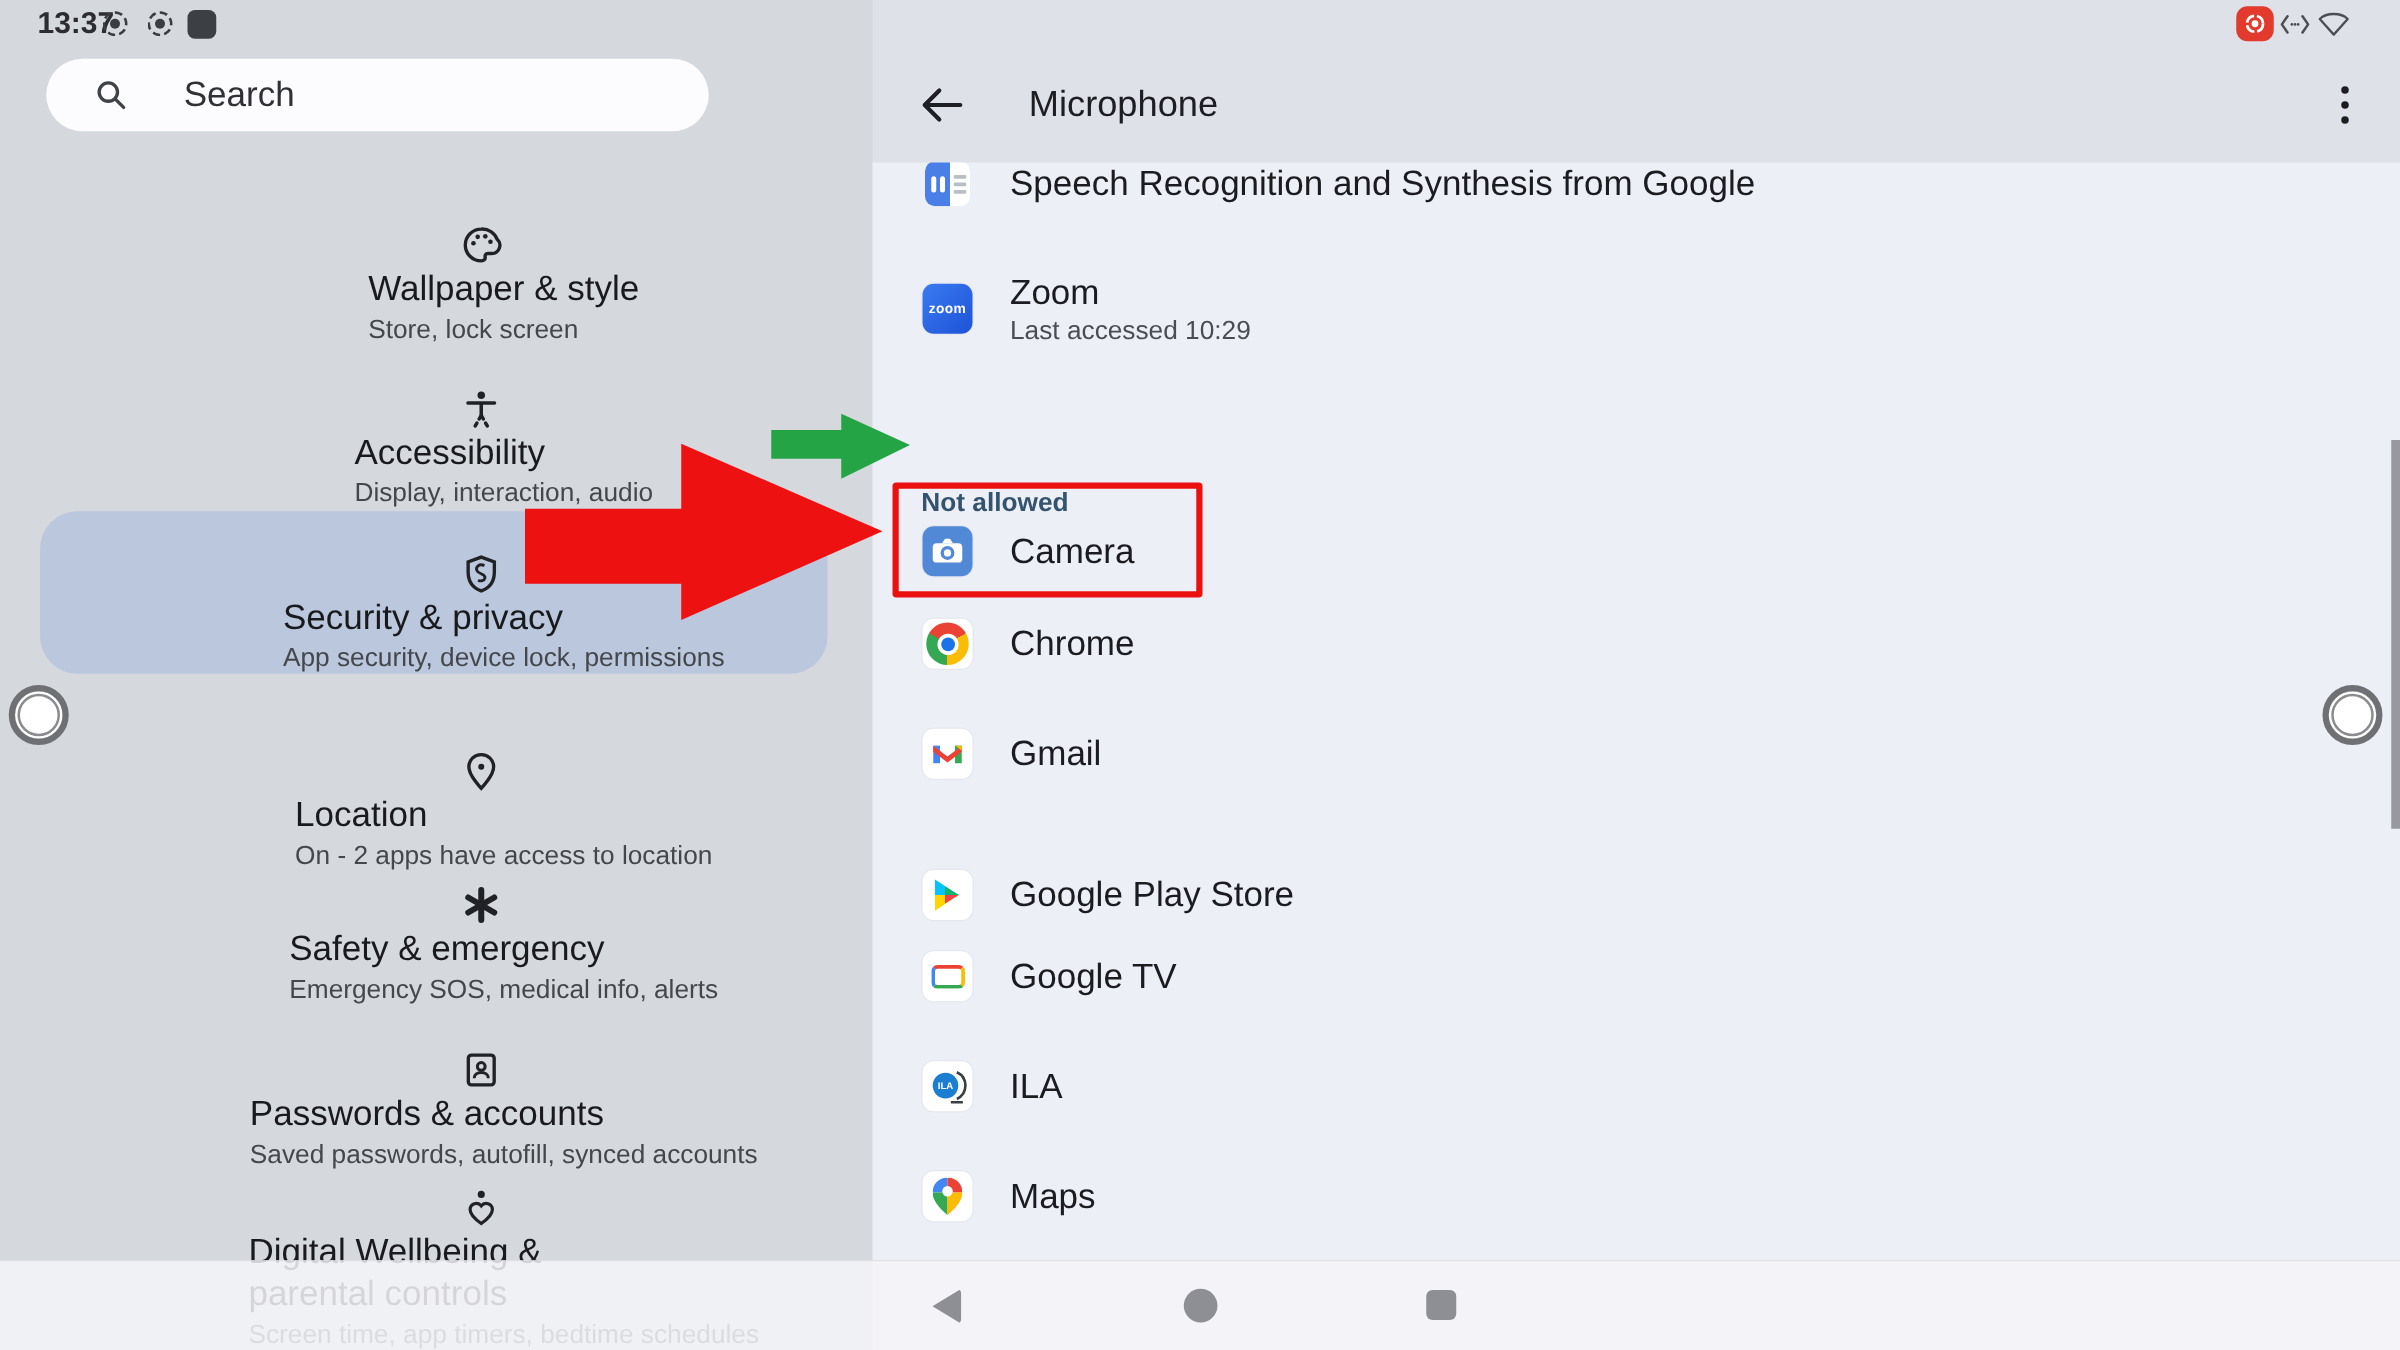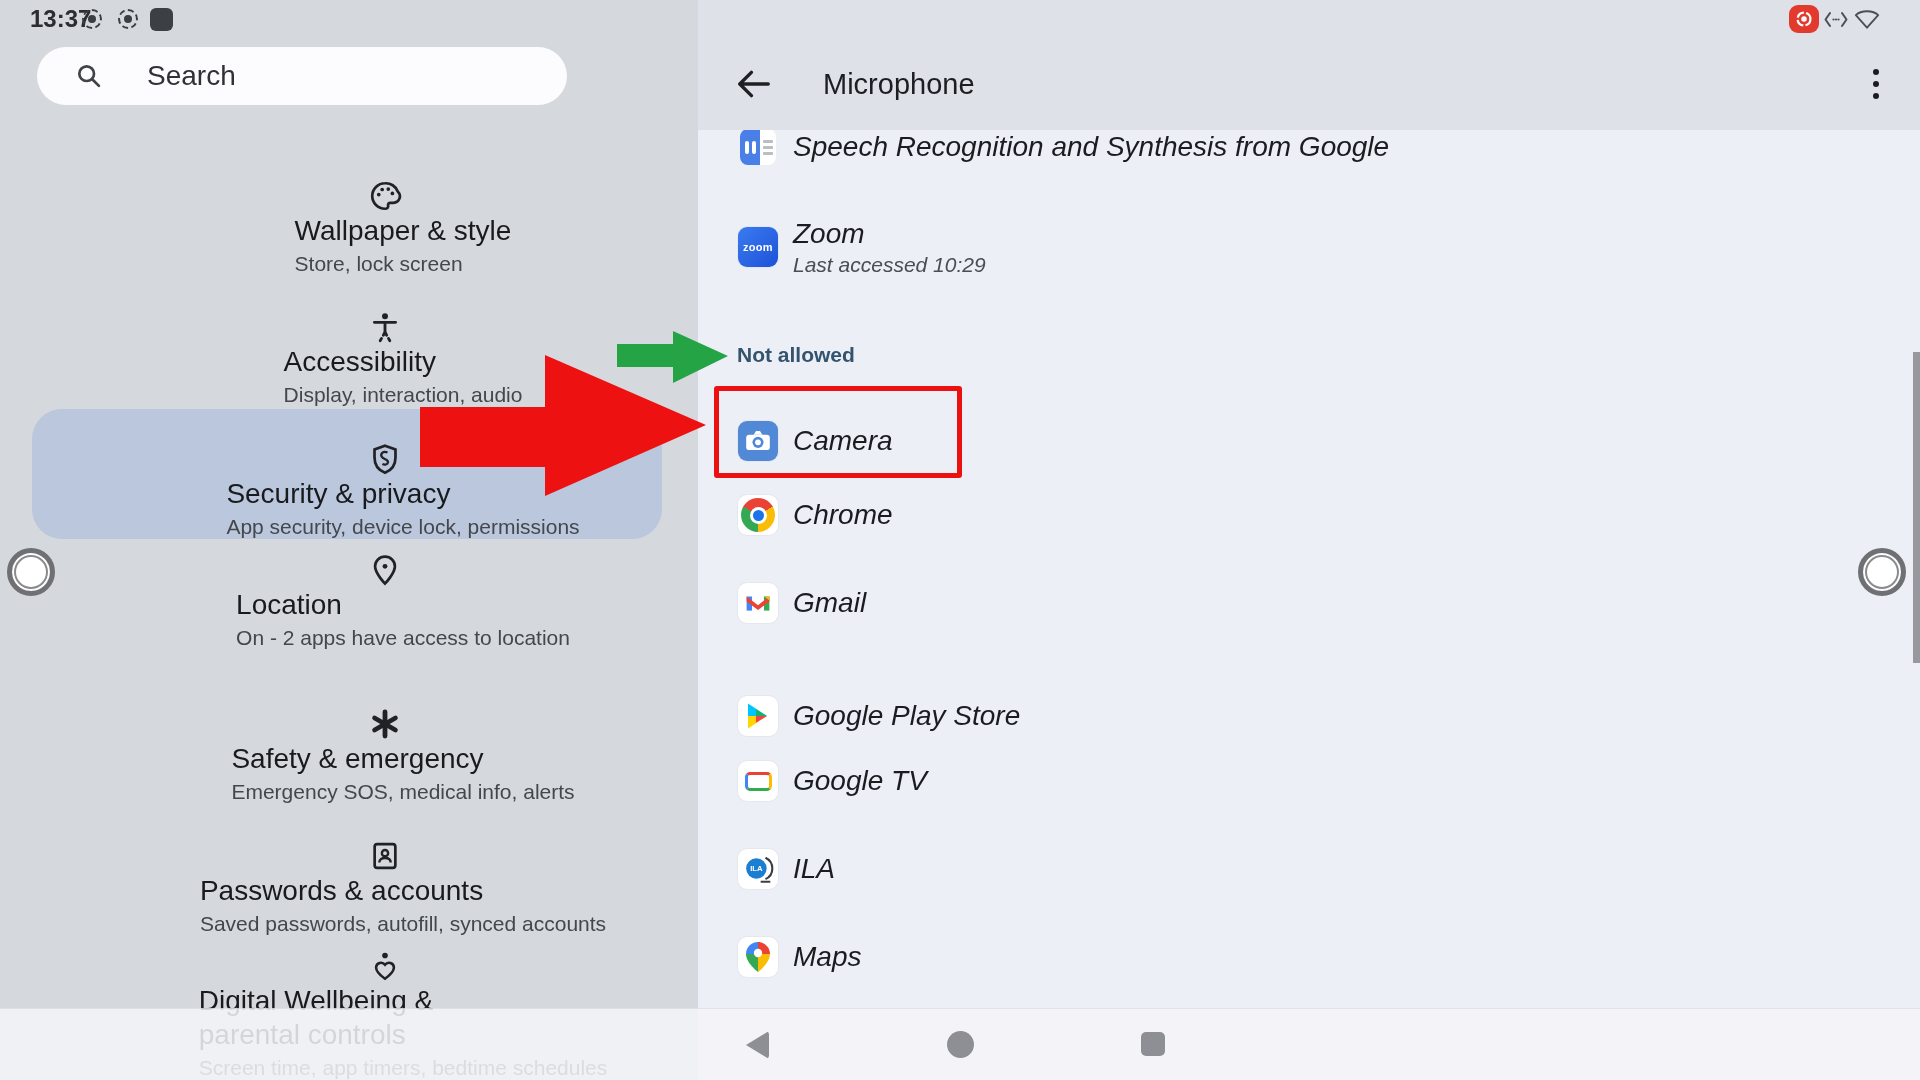--- a/index.html
+++ b/index.html
@@ -26,23 +26,23 @@
   .detail-title{left:823px;top:68px;font-size:29px;color:#1d1e21;}
   .back-btn{left:732px;top:62px;width:44px;height:44px;}
   .kebab{left:1862px;top:62px;width:28px;height:44px;display:flex;flex-direction:column;
          align-items:center;justify-content:center;gap:6px;}
   .kebab i{width:6px;height:6px;border-radius:50%;background:#1b1c1f;}
   .detail-content{left:698px;top:130px;width:1222px;height:950px;background:#edeff6;overflow:hidden;}
   .app-row{position:absolute;left:40px;height:72px;display:flex;align-items:center;}
   .tile{width:40px;height:40px;border-radius:9px;background:#ffffff;flex:0 0 40px;
         display:flex;align-items:center;justify-content:center;overflow:hidden;
         box-shadow:0 0 0 1px rgba(0,0,0,0.03);}
-  .app-label{margin-left:15px;font-size:28px;color:#1b1c20;font-style:italic;}
+  .app-label{margin-left:30px;font-size:28px;color:#1b1c20;}
   .app-sub{font-size:21px;color:#4a4d53;margin-top:3px;}
-  .section-label{left:39px;font-size:21px;font-weight:bold;color:#33536f;}
+  .section-label{left:39px;font-size:21px;font-weight:bold;color:#33536f;margin-top:48px;}
   .red-box{left:16px;top:256px;width:238px;height:82px;border:5px solid #ec1111;border-radius:3px;}
   .scrollbar{left:1215px;top:222px;width:7px;height:311px;background:#97999f;}
 
   
   .tile-camera{background:#5189d6;}
   .tile-zoom{background:linear-gradient(135deg,#3a7bf0,#1d52d8);}
   .zoom-word{color:#fff;font-size:11px;font-weight:bold;letter-spacing:.3px;}
   .chrome{width:34px;height:34px;border-radius:50%;
           background:conic-gradient(from 60deg,#fbbc05 0 120deg,#34a853 120deg 240deg,#ea4335 240deg 360deg);
           display:flex;align-items:center;justify-content:center;}
@@ -132,21 +132,21 @@
           <path d="M12 2.6l7.4 2.7V11c0 5.7-3.2 9.2-7.4 10.7C7.8 20.2 4.6 16.7 4.6 11V5.3z" fill="none" stroke="#202225" stroke-width="1.9"></path>
           <path d="M13.8 7.4c-3-1.4-5.2.8-4.2 2.9 1.1 2.3 5 1.6 4.5 4.1-.3 1.6-2.4 2-3.9 1.2" fill="none" stroke="#202225" stroke-width="1.6"></path>
         </svg>
     </span>
     <span class="side-text">
       <div class="side-title">Security &amp; privacy</div>
       <div class="side-sub">App security, device lock, permissions</div>
     </span>
   </div>
 
-  <div class="abs side-item" style="top:552px">
+  <div class="abs side-item" style="top:599px">
     <span class="side-icon">
       <svg viewBox="0 0 24 24" width="34" height="34">
           <path d="M12 2.6c-3.9 0-7 3-7 6.8 0 5 7 12.2 7 12.2s7-7.2 7-12.2c0-3.8-3.1-6.8-7-6.8z" fill="none" stroke="#202225" stroke-width="1.9"></path>
           <circle cx="12" cy="9.4" r="1.7" fill="#202225"></circle>
         </svg>
     </span>
     <span class="side-text">
       <div class="side-title">Location</div>
       <div class="side-sub">On - 2 apps have access to location</div>
     </span>

